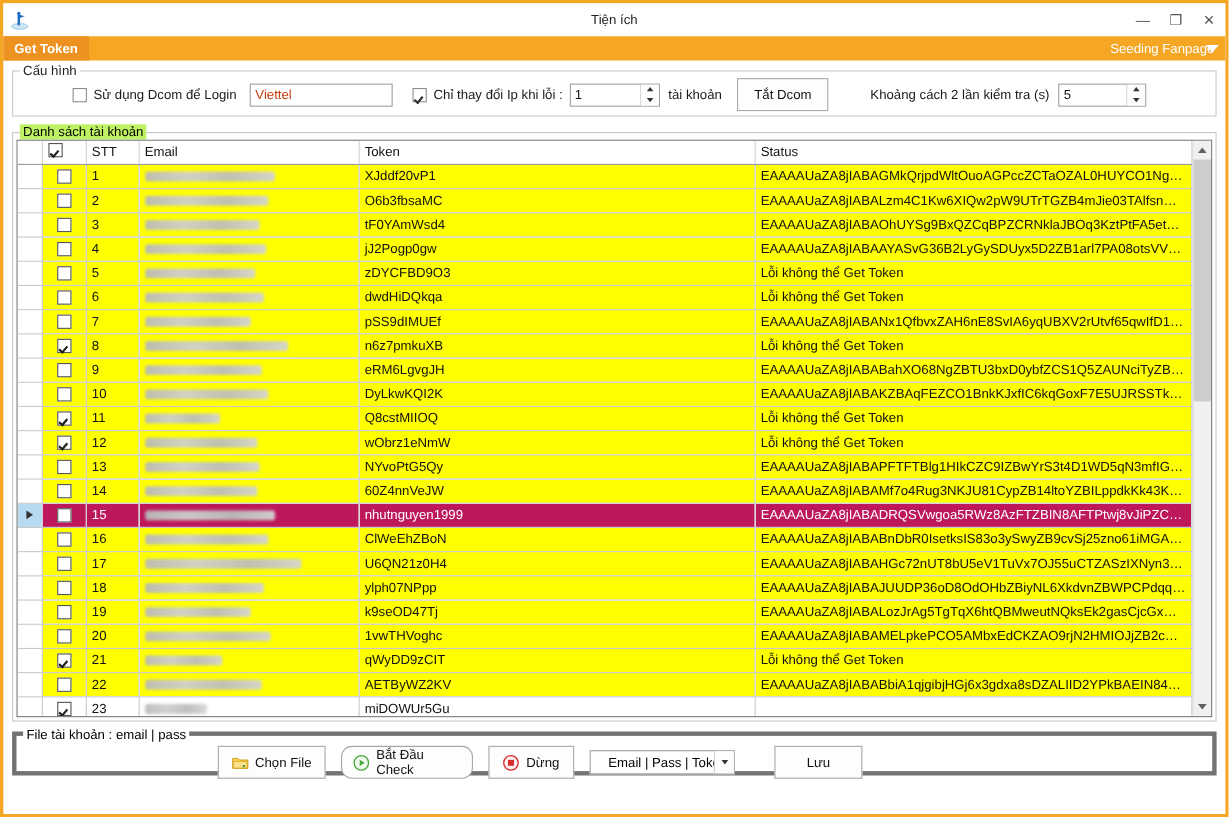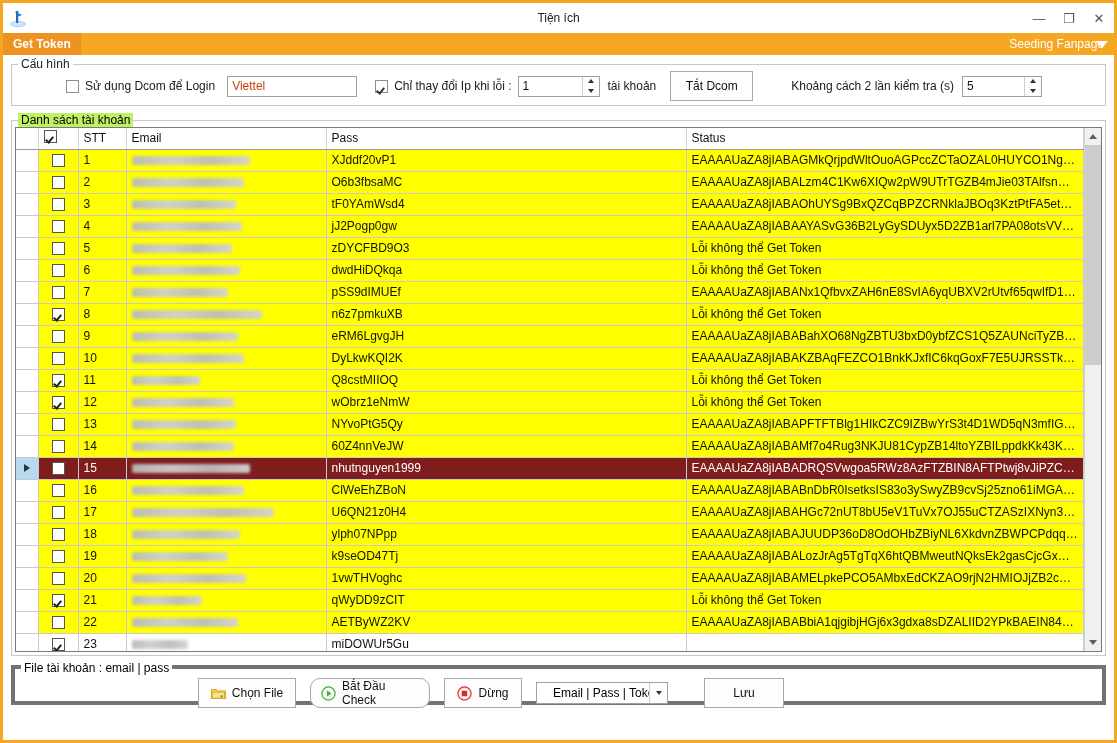--- a/index.html
+++ b/index.html
@@ -237,21 +237,21 @@
     font-size: 12px;
   }
   .col-rowhdr { width: 22px; }
   .col-chk    { width: 40px; }
   .col-stt    { width: 48px; }
   .col-email  { width: 200px; }
   .col-pass   { width: 360px; }
   .col-status { width: auto; }
   tr.yellow td { background: #ffff00; }
   tr.white  td { background: #ffffff; }
-  tr.sel td   { background: #7f1d1d; color: #ffffff; }
+  tr.sel td   { background: #be185d; color: #ffffff; }
   td.rowhdr {
     background: #ffffff !important;
     text-align: center;
     padding: 0;
   }
   tr.sel td.rowhdr { background: #b8d9f2 !important; }
   td.rowhdr .arrow {
     display: inline-block;
     width:0;height:0;
     border-top: 4px solid transparent;
@@ -481,21 +481,21 @@
               <col class="col-status">
           </colgroup>
           <thead>
             <tr>
               <th></th>
               <th class="chkhdr">
                 <span class="hdrchk"></span>
               </th>
               <th>STT</th>
               <th>Email</th>
-              <th>Pass</th>
+              <th>Token</th>
               <th>Status</th>
             </tr>
           </thead>
           <tbody id="grid-body">
               <tr class="yellow">
                 <td class="rowhdr"></td>
                 <td class="chkcell"><span class="cellchk"></span></td>
                 <td>1</td>
                 <td><span class="redacted" style="width: 118px;"></span></td>
                 <td>XJddf20vP1</td>

